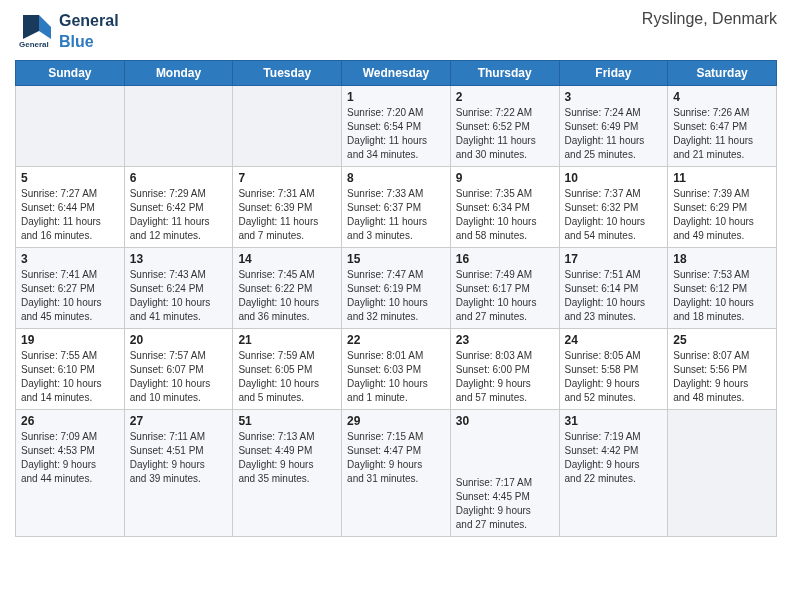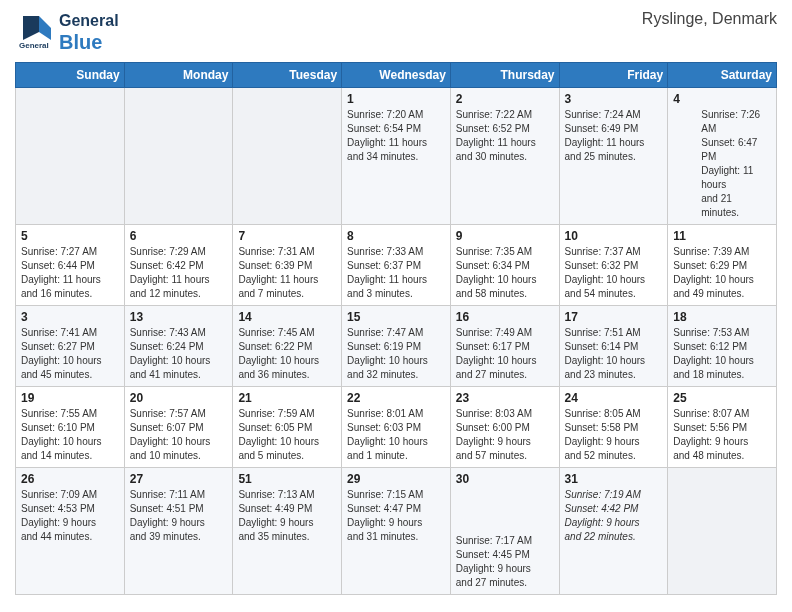--- a/index.html
+++ b/index.html
@@ -25,21 +25,21 @@
       font-size: 18px;
       font-weight: bold;
       color: #1a3a5c;
     }
     .logo-icon {
       width: 40px;
       height: 40px;
       margin-right: 4px;
     }
     .logo-text-general { color: #1a3a5c; font-size: 16px; }
-    .logo-text-blue { color: #2e7abf; font-size: 20px; }
+    .logo-text-blue { color: #2e7abf; font-size: 16px; }
     .title-block {
       text-align: right;
     }
     .month-title {
       font-size: 36px;
       font-weight: bold;
       color: #222;
       line-height: 1.1;
     }
     .location-title {
@@ -50,21 +50,21 @@
       width: 100%;
       border-collapse: collapse;
       table-layout: fixed;
     }
     thead th {
       background-color: #2e7abf;
       color: #fff;
       font-size: 12px;
       font-weight: bold;
       padding: 5px 4px;
-      text-align: right;
+      text-align: center;
       border: 1px solid #2262a0;
     }
     tbody td {
       border: 1px solid #ccc;
       vertical-align: top;
       padding: 4px 5px;
       font-size: 10px;
       color: #333;
       height: 80px;
       background: #fff;
@@ -148,21 +148,21 @@
           </td>
           <td>
             <span class="day-number">3</span>
             <div class="day-info" style="white-space: pre-line;">Sunrise: 7:24 AM
 Sunset: 6:49 PM
 Daylight: 11 hours
 and 25 minutes.</div>
           </td>
           <td>
             <span class="day-number">4</span>
-            <div class="day-info" style="white-space: pre-line; margin-left: 28px;">Sunrise: 7:26 AM
+            <div class="day-info" style="white-space: pre-line;">Sunrise: 7:26 AM
 Sunset: 6:47 PM
 Daylight: 11 hours
 and 21 minutes.</div>
           </td>
         </tr>
         <tr>
           <td>
             <span class="day-number">5</span>
             <div class="day-info" style="white-space: pre-line;">Sunrise: 7:27 AM
 Sunset: 6:44 PM
@@ -345,21 +345,21 @@
           </td>
           <td>
             <span class="day-number">30</span>
             <div class="day-info" style="white-space: pre-line; margin-top: 48px;">Sunrise: 7:17 AM
 Sunset: 4:45 PM
 Daylight: 9 hours
 and 27 minutes.</div>
           </td>
           <td>
             <span class="day-number">31</span>
-            <div class="day-info" style="white-space: pre-line; font-style: italic;">Sunrise: 7:19 AM
+            <div class="day-info" style="white-space: pre-line;">Sunrise: 7:19 AM
 Sunset: 4:42 PM
 Daylight: 9 hours
 and 22 minutes.</div>
           </td>
           <td class="empty-cell"></td>
         </tr>
       </tbody>
   </table>
 </div>
 

